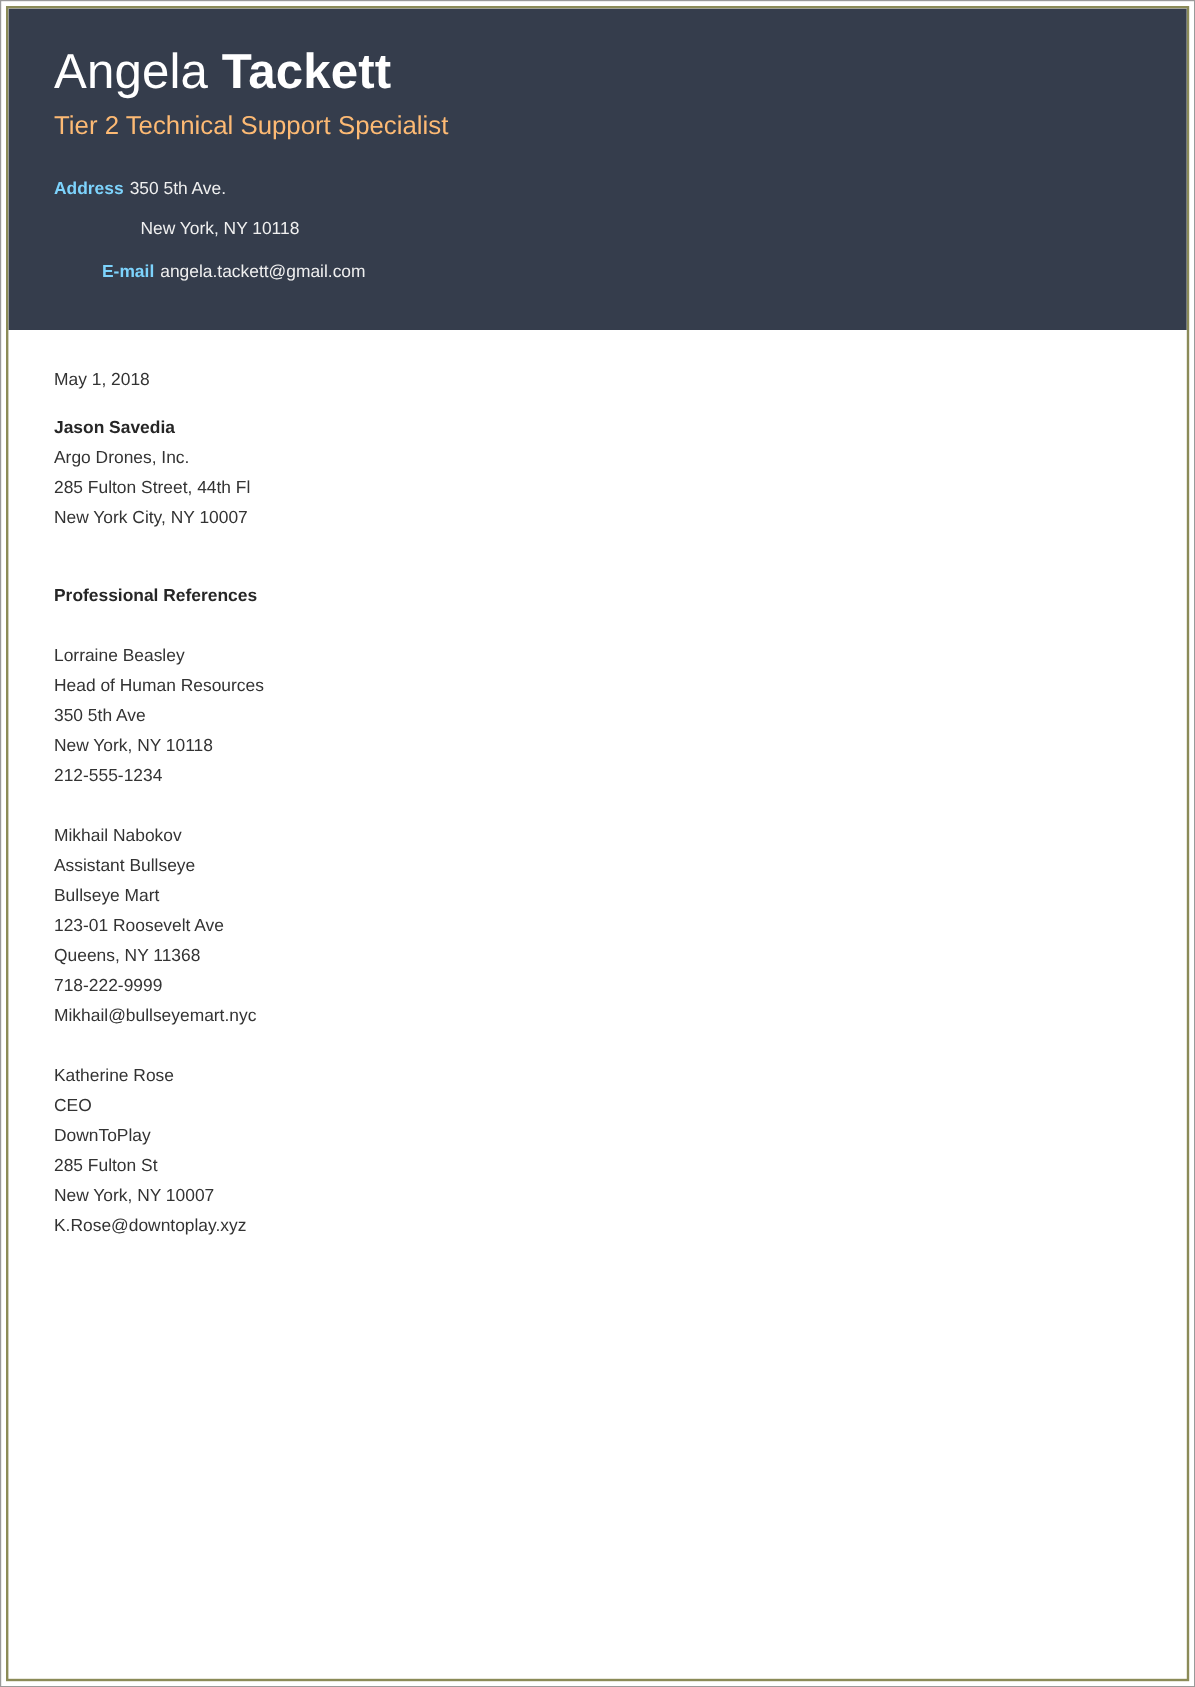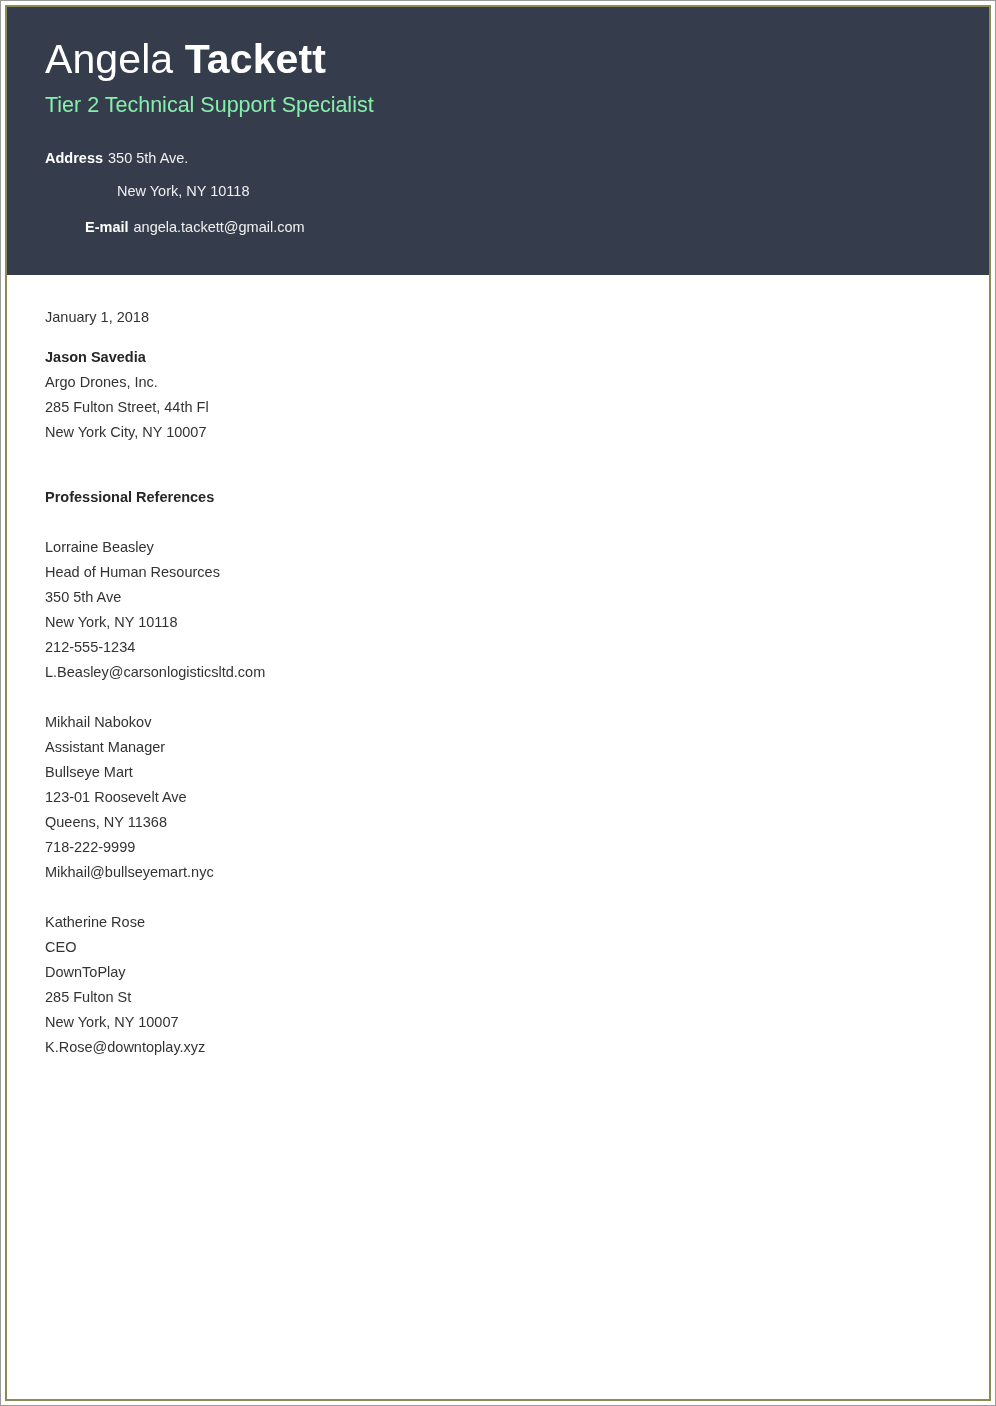--- a/index.html
+++ b/index.html
@@ -51,37 +51,37 @@
     letter-spacing: 0.1px;
     white-space: nowrap;
   }
   .name-first { font-weight: 300; }
   .name-last  { font-weight: 700; }
 
   .job-title {
     margin-top: 12px;
     font-size: 21.5px;
     font-weight: 400;
-    color: #86efac;
+    color: #fdba74;
     line-height: 1.2;
   }
 
   .contact-block {
     margin-top: 28px;
   }
   .contact-row {
     font-size: 14.5px;
     line-height: 1.55;
     color: #ffffff;
     margin-bottom: 14px;
   }
   .contact-row:last-child { margin-bottom: 0; margin-left: 40px; }
   .contact-label {
     font-weight: 700;
-    color: #ffffff;
+    color: #7dd3fc;
   }
   .contact-value {
     font-weight: 400;
     color: #f0f0f0;
     margin-left: 5px;
   }
   .contact-subline {
     display: block;
     margin-left: 72px;
     margin-top: 10px;
@@ -134,43 +134,42 @@
 
         <div class="contact-row">
           <span class="contact-label">E-mail</span><span class="contact-value">angela.tackett@gmail.com</span>
         </div>
 
       </div>
     </div>
 
     <div class="resume-body">
 
-      <div class="doc-date">January 1, 2018</div>
+      <div class="doc-date">May 1, 2018</div>
 
       <div class="recipient">
         <span class="line recipient-name">Jason Savedia</span>
         <span class="line">Argo Drones, Inc.</span>
         <span class="line">285 Fulton Street, 44th Fl</span>
         <span class="line">New York City, NY 10007</span>
       </div>
 
       <div class="section-heading">Professional References</div>
 
       <div class="ref-block">
         <span class="line">Lorraine Beasley</span>
         <span class="line">Head of Human Resources</span>
         <span class="line">350 5th Ave</span>
         <span class="line">New York, NY 10118</span>
         <span class="line">212-555-1234</span>
-        <span class="line">L.Beasley@carsonlogisticsltd.com</span>
       </div>
 
       <div class="ref-block">
         <span class="line">Mikhail Nabokov</span>
-        <span class="line">Assistant Manager</span>
+        <span class="line">Assistant Bullseye</span>
         <span class="line">Bullseye Mart</span>
         <span class="line">123-01 Roosevelt Ave</span>
         <span class="line">Queens, NY 11368</span>
         <span class="line">718-222-9999</span>
         <span class="line">Mikhail@bullseyemart.nyc</span>
       </div>
 
       <div class="ref-block">
         <span class="line">Katherine Rose</span>
         <span class="line">CEO</span>

